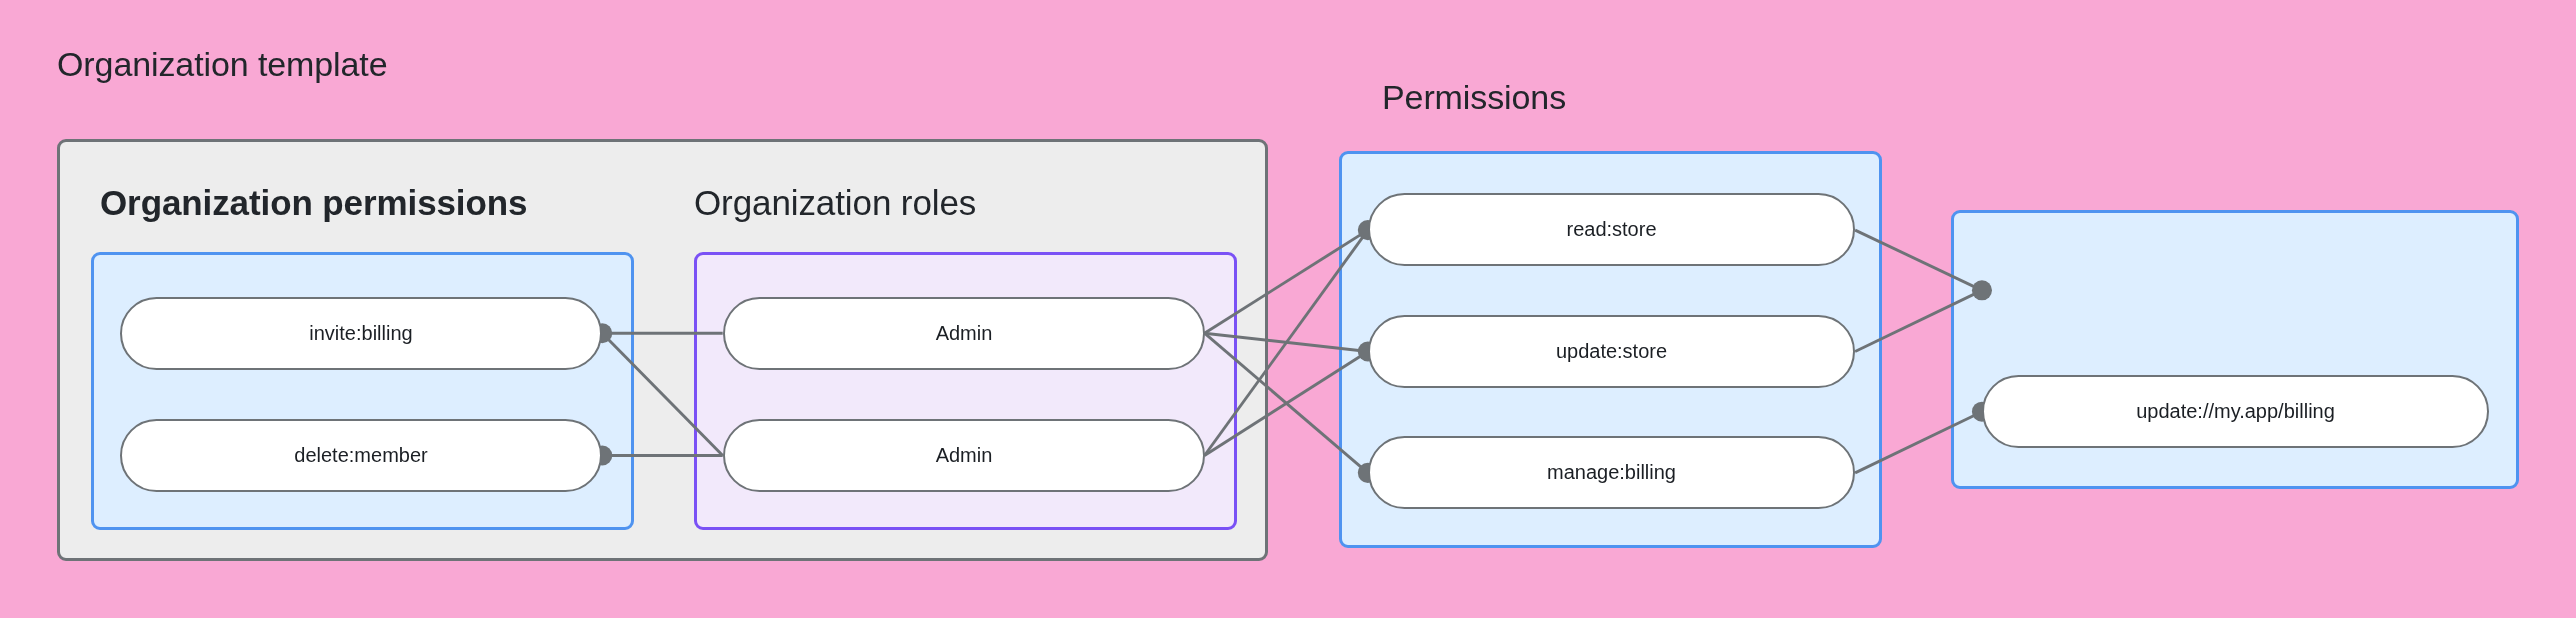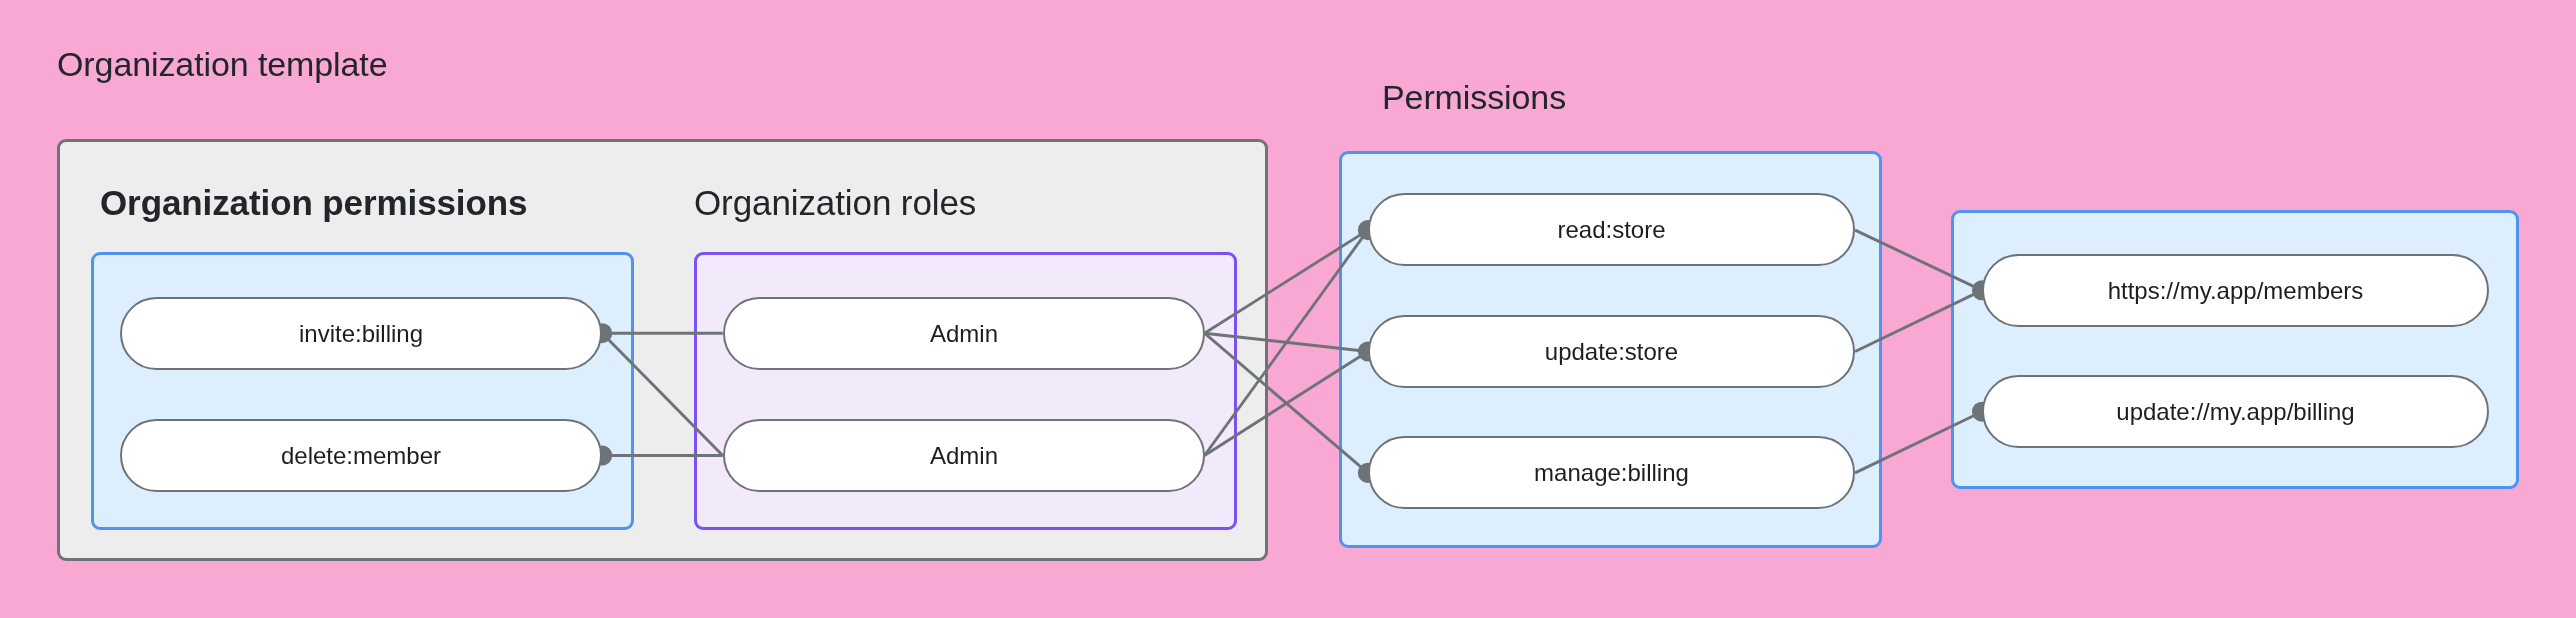--- a/index.html
+++ b/index.html
@@ -57,21 +57,21 @@
   .pill {
     position: absolute;
     box-sizing: border-box;
     background: #ffffff;
     border: 2.7px solid #6e7377;
     border-radius: 912px;
     display: flex;
     align-items: center;
     justify-content: center;
     color: #1b1f24;
-    font-size: 24px;
+    font-size: 20px;
     white-space: nowrap;
     z-index: 4;
   }
 
   
   #edges {
     position: absolute;
     left: 0;
     top: 0;
     width: 2576px;
@@ -118,21 +118,20 @@
 
   <div class="pill" style="left:1368px; top:193px; width:487px; height:73px;">read:store</div>
 
   <div class="pill" style="left:1368px; top:436px; width:487px; height:73px;">manage:billing</div>
 
   <div class="pill" style="left:1368px; top:315px; width:487px; height:73px;">update:store</div>
 
 
   <div class="box box-blue" style="left:1951px; top:210px; width:568px; height:279px;"></div>
 
-  <div class="pill" style="left:1982px; top:254px; width:507px; height:73px;">https://my.app/members</div>
 
   <div class="pill" style="left:1982px; top:375px; width:507px; height:73px;">update://my.app/billing</div>
 
   <svg id="edges" viewBox="0 0 2823 678">
 
     <line x1="660" y1="365" x2="792" y2="365"></line>
     <line x1="660" y1="365" x2="792" y2="499"></line>
     <line x1="660" y1="499" x2="792" y2="499"></line>
 
     <line x1="1320" y1="365" x2="1499" y2="252"></line>

